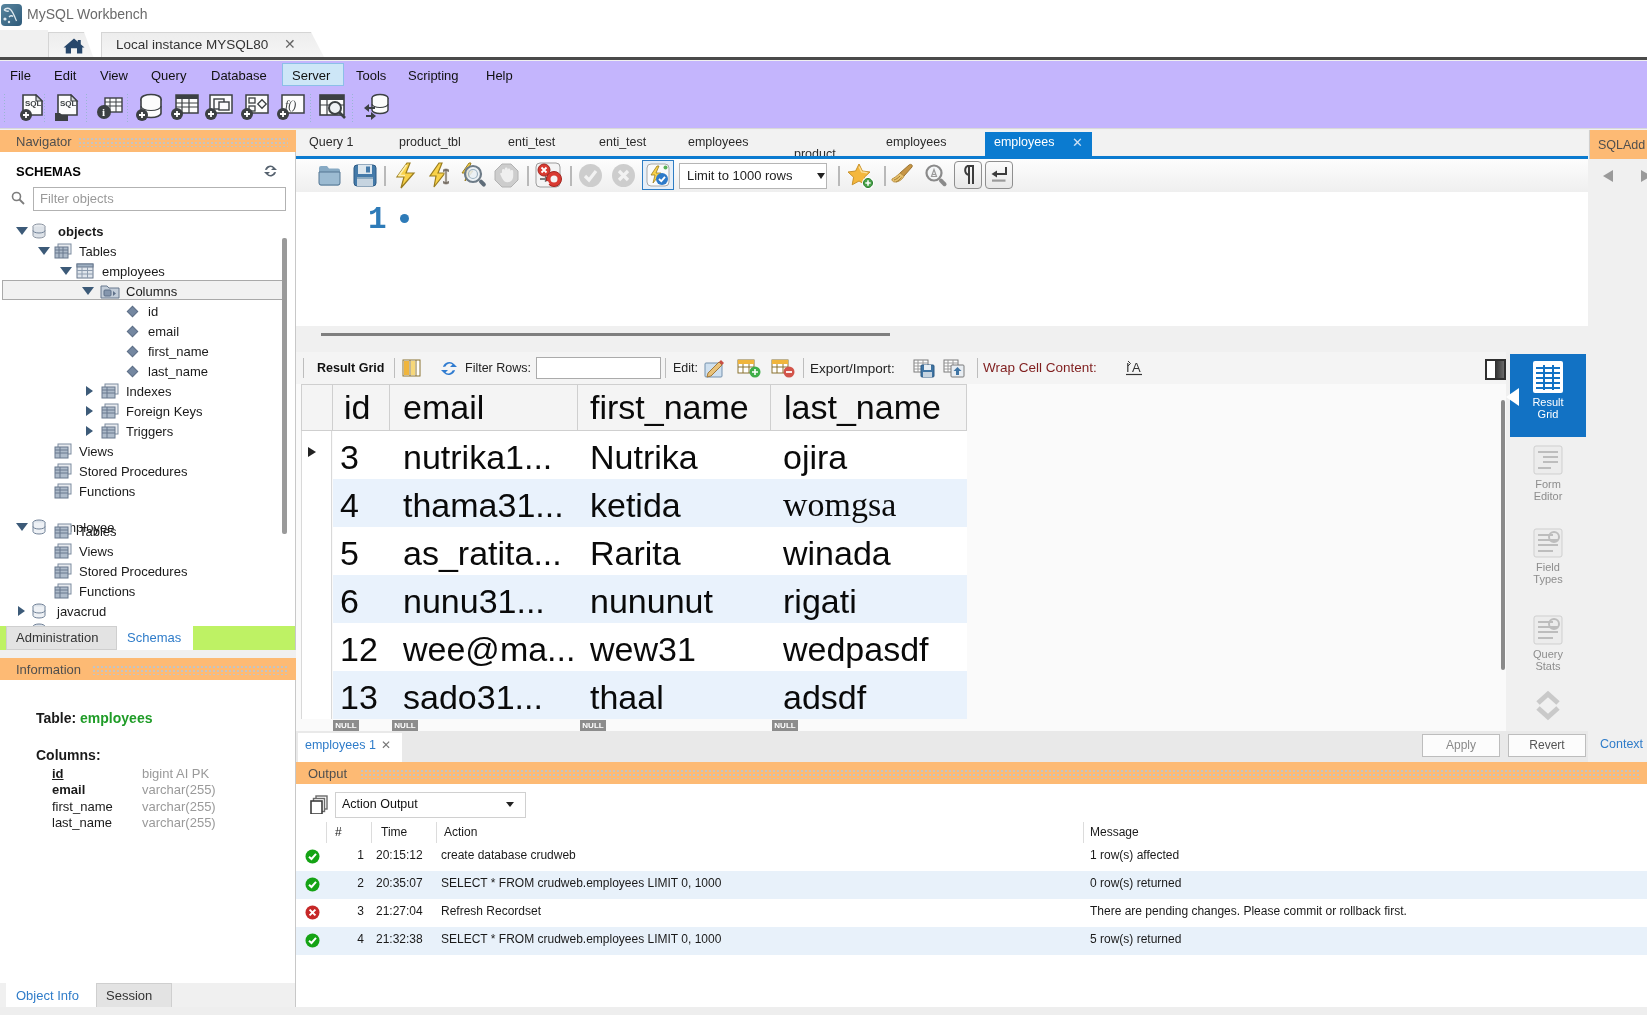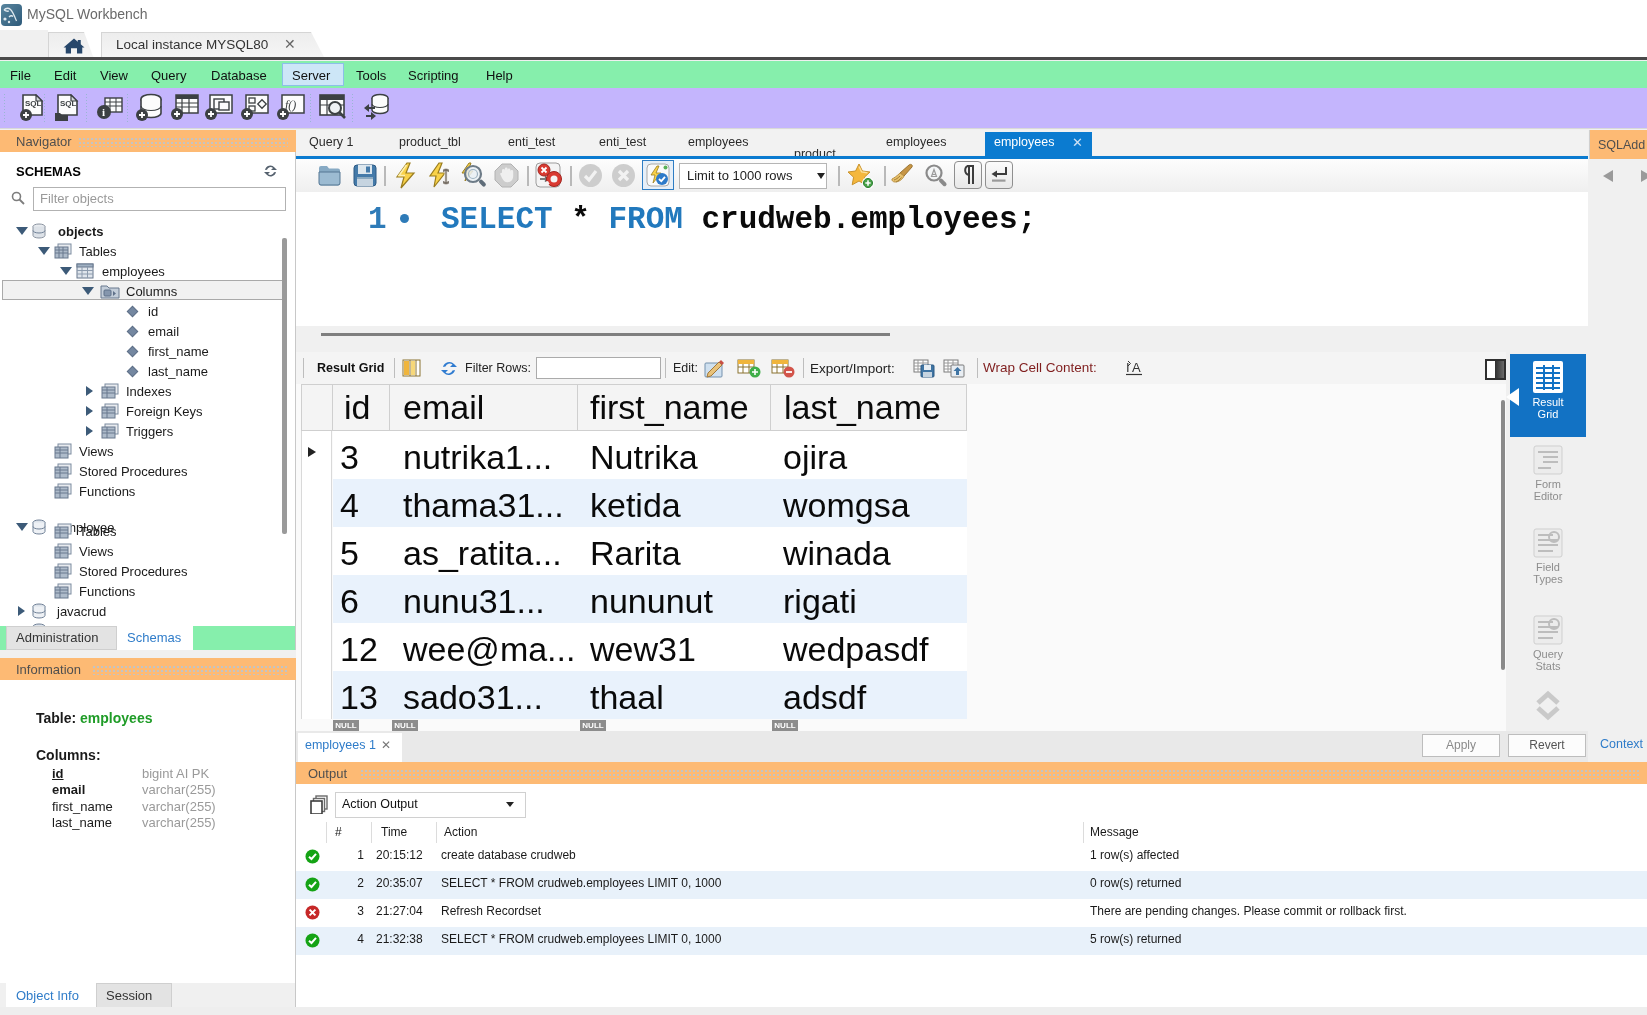--- a/index.html
+++ b/index.html
@@ -6,33 +6,33 @@
 html,body { width:1647px; height:1015px; overflow:hidden; }
 #app { position:relative; width:1647px; height:1015px; font-family:"Liberation Sans",sans-serif; font-size:13px; color:#1a1a1a; background:#f0f0f0; overflow:hidden; }
 .abs { position:absolute; }
 .dots { background-image:radial-gradient(#c3c3c3 1.1px, transparent 1.1px); background-size:4px 4px; }
 .hdr { background:#fdba74; color:#4f4f4f; }
 
 #titlebar { left:0; top:0; width:1647px; height:30px; background:#ffffff; }
 #conntabs { left:0; top:30px; width:1647px; height:29px; background:#ffffff;margin-left:48px; }
 #conntab { left:53px; top:2px; width:224px; height:27px; background:linear-gradient(#ededed,#f6f6f6); border:1px solid #d5d5d5; border-bottom:none; clip-path:polygon(0 0, 210px 0, 224px 100%, 0 100%); }
 #darkline { left:0; top:57px; width:1647px; height:2.5px; background:#4a4a4a; }
-#menubar { left:0; top:61px; width:1647px; height:27px; background:#86efac; }
+#menubar { left:0; top:61px; width:1647px; height:27px; background:#c4b5fd; }
 .menuitem { position:absolute; top:7px; font-size:13px; color:#111; }
 #toolbar { left:0; top:88px; width:1647px; height:41px; background:#c4b5fd; border-bottom:1px solid #d9d9d9; }
 .tsep { position:absolute; top:6px; width:1px; height:28px; background-image:linear-gradient(#9ab6d3 1px, transparent 1px); background-size:1px 3px; }
 
 #nav-h { left:0; top:130px; width:296px; height:22px; }
 #nav-body { left:0; top:152px; width:296px; height:474px; background:#ffffff; border-right:1px solid #c8c8c8; }
 #filterbox { left:33px; top:35px; width:253px; height:24px; background:#fff; border:1px solid #b2b2b2; }
 .trow { position:absolute; left:0; width:296px; height:20px; }
 .tlabel { position:absolute; top:3px; font-size:13px; color:#1a1a1a; }
 .tri-r { position:absolute; width:0; height:0; border-left:7px solid #3c5a78; border-top:5px solid transparent; border-bottom:5px solid transparent; }
 .tri-d { position:absolute; width:0; height:0; border-top:8px solid #3c5a78; border-left:6px solid transparent; border-right:6px solid transparent; }
-#navtabs { left:0; top:626px; width:296px; height:24px; background:#86efac; border-right:1px solid #c8c8c8; }
+#navtabs { left:0; top:626px; width:296px; height:24px; background:#bef264; border-right:1px solid #c8c8c8; }
 #info-h { left:0; top:658px; width:296px; height:22px; }
 #info-body { left:0; top:680px; width:296px; height:303px; background:#ffffff; border-right:1px solid #c8c8c8; }
 #objtabs { left:0; top:983px; width:296px; height:25px; background:#f0f0f0; border-right:1px solid #c8c8c8; }
 
 #qtabs { left:296px; top:130px; width:1292px; height:25px; background:#f2f2f2; }
 .qtab { position:absolute; top:5px; font-size:12.5px; color:#2b2b2b; }
 #qtab-active { left:689px; top:2px; width:107px; height:24px; background:#0b7bd0; }
 #underline { left:296px; top:156px; width:1292px; height:4px; background:#0b7bd0; }
 #edtoolbar { left:296px; top:159px; width:1292px; height:33px; background:linear-gradient(#fdfdfd,#efefef); }
 #editor { left:296px; top:192px; width:1292px; height:134px; background:#ffffff; }
@@ -506,21 +506,20 @@
     <svg class="abs" style="left:694px;top:7px" width="18" height="17" viewBox="0 0 18 17">
           <path d="M16 1 v7 h-11" fill="none" stroke="#3c3c3c" stroke-width="2"></path>
           <path d="M7 4.5 L1.5 8 l5.5 3.5 z" fill="#3c3c3c"></path>
           <path d="M2 13.5 h13.5 v2.2 h-13.5 z" fill="#9a9a9a"></path>
         </svg>
   </div>
     </div>
   <div id="editor" class="abs">
     <div class="abs" style="left:72px;top:10px;font-family:'Liberation Mono',monospace;font-weight:bold;font-size:31px;color:#2e7bb8;">1</div>
     <div class="abs" style="left:104px;top:22px;width:9px;height:9px;border-radius:50%;background:#2e7bb8;"></div>
-    <div class="abs" style="left:145px;top:10px;font-family:'Liberation Mono',monospace;font-weight:bold;font-size:31px;color:#0a0a0a;"><span style="color:#2279bd">SELECT</span> * <span style="color:#2279bd">FROM</span> crudweb.employees;</div>
   </div>
   <div id="edgap" class="abs"></div>
   <div id="splitline" class="abs"></div>
 
   <div id="resbar" class="abs">
       <div id="res-icons">
     <div class="abs" style="left:7px;top:6px;width:1px;height:20px;background:#bdbdbd;"></div>
     <div class="abs" style="left:21px;top:9px;font-size:12.5px;font-weight:bold;color:#111;">Result Grid</div>
     <div class="abs" style="left:98px;top:6px;width:1px;height:20px;background:#bdbdbd;"></div>
     <svg class="abs" style="left:106px;top:7px" width="19" height="18" viewBox="0 0 19 18">
@@ -604,21 +603,21 @@
     <div class="abs" style="left:37px;top:239px;width:634px;height:48px;background:#ffffff;"></div>
     <div class="abs" style="left:37px;top:287px;width:634px;height:48px;background:#e9f2fc;"></div>
     <div class="abs" style="left:12px;top:63px;width:0;height:0;border-left:8px solid #222;border-top:5px solid transparent;border-bottom:5px solid transparent;"></div>
     <div class="gcell" style="left:44px;top:54px;">3</div>
     <div class="gcell" style="left:107px;top:54px;">nutrika1...</div>
     <div class="gcell" style="left:294px;top:54px;">Nutrika</div>
     <div class="gcell" style="left:487px;top:54px;">ojira</div>
     <div class="gcell" style="left:44px;top:102px;">4</div>
     <div class="gcell" style="left:107px;top:102px;">thama31...</div>
     <div class="gcell" style="left:294px;top:102px;">ketida</div>
-    <div class="gcell" style="left:487px;top:102px;">womgsa</div>
+    <div class="gcell" style="left:487px;top:102px;font-family:Liberation Serif, serif;">womgsa</div>
     <div class="gcell" style="left:44px;top:150px;">5</div>
     <div class="gcell" style="left:107px;top:150px;">as_ratita...</div>
     <div class="gcell" style="left:294px;top:150px;">Rarita</div>
     <div class="gcell" style="left:487px;top:150px;">winada</div>
     <div class="gcell" style="left:44px;top:198px;">6</div>
     <div class="gcell" style="left:107px;top:198px;">nunu31...</div>
     <div class="gcell" style="left:294px;top:198px;">nununut</div>
     <div class="gcell" style="left:487px;top:198px;">rigati</div>
     <div class="gcell" style="left:44px;top:246px;">12</div>
     <div class="gcell" style="left:107px;top:246px;">wee@ma...</div>

